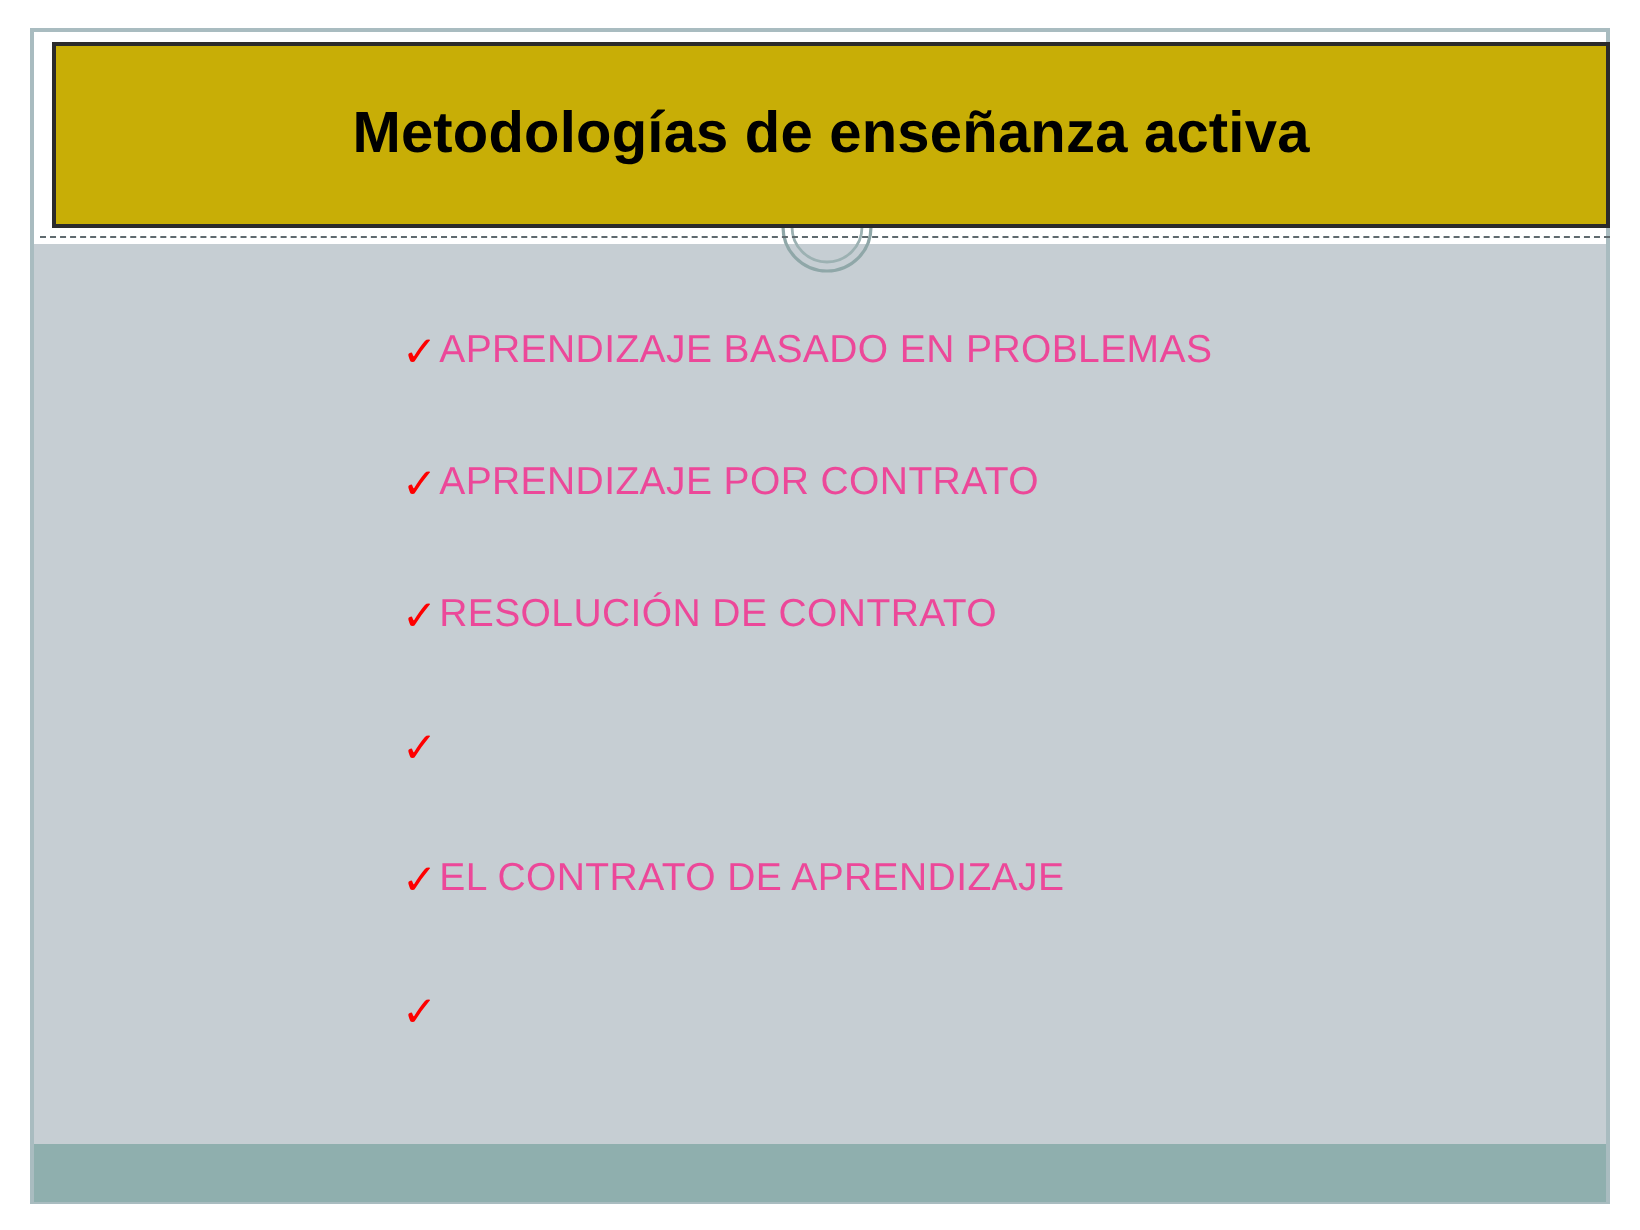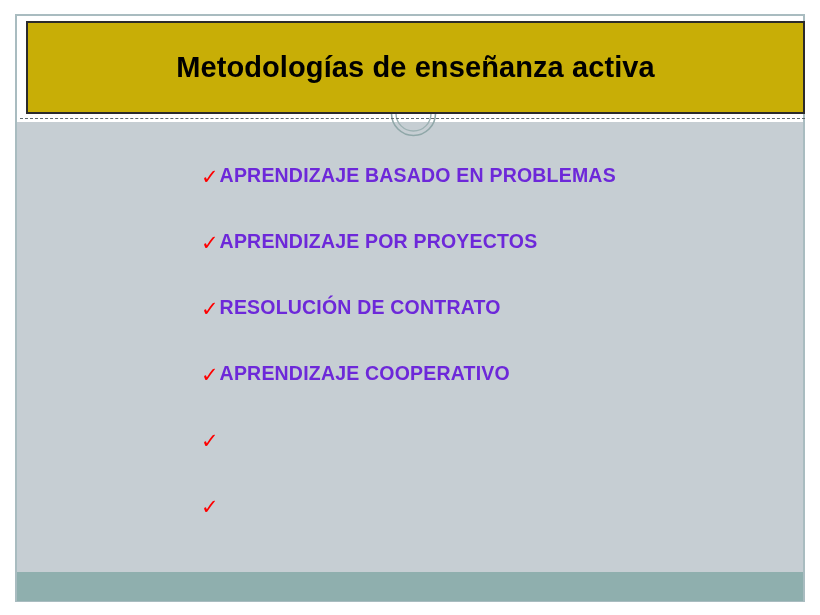--- a/index.html
+++ b/index.html
@@ -107,23 +107,23 @@
   }
   .check-icon {
     color: #fe0000;
     font-size: 21px;
     font-weight: normal;
     line-height: 1;
     margin-right: 1px;
     flex: 0 0 auto;
   }
   .bullet-text {
-    color: #6d28d9;
+    color: #ec4899;
     font-size: 19.5px;
-    font-weight: bold;
+    font-weight: normal;
     letter-spacing: 0.2px;
     line-height: 1;
   }
 
   
   .footer-band {
     position: absolute;
     left: 17px;
     top: 572px;
     width: 786px;
@@ -158,35 +158,35 @@
 
   <div class="bullet-list">
 
     <div class="bullet-row">
       <span class="check-icon">✓</span>
       <span class="bullet-text">APRENDIZAJE BASADO EN PROBLEMAS</span>
     </div>
 
     <div class="bullet-row">
       <span class="check-icon">✓</span>
-      <span class="bullet-text">APRENDIZAJE POR PROYECTOS</span>
+      <span class="bullet-text">APRENDIZAJE POR CONTRATO</span>
     </div>
 
     <div class="bullet-row">
       <span class="check-icon">✓</span>
       <span class="bullet-text">RESOLUCIÓN DE CONTRATO</span>
     </div>
 
     <div class="bullet-row">
       <span class="check-icon">✓</span>
-      <span class="bullet-text">APRENDIZAJE COOPERATIVO</span>
     </div>
 
     <div class="bullet-row">
       <span class="check-icon">✓</span>
+      <span class="bullet-text">EL CONTRATO DE APRENDIZAJE</span>
     </div>
 
     <div class="bullet-row">
       <span class="check-icon">✓</span>
     </div>
 
   </div>
 
   <div class="footer-band"></div>
 

